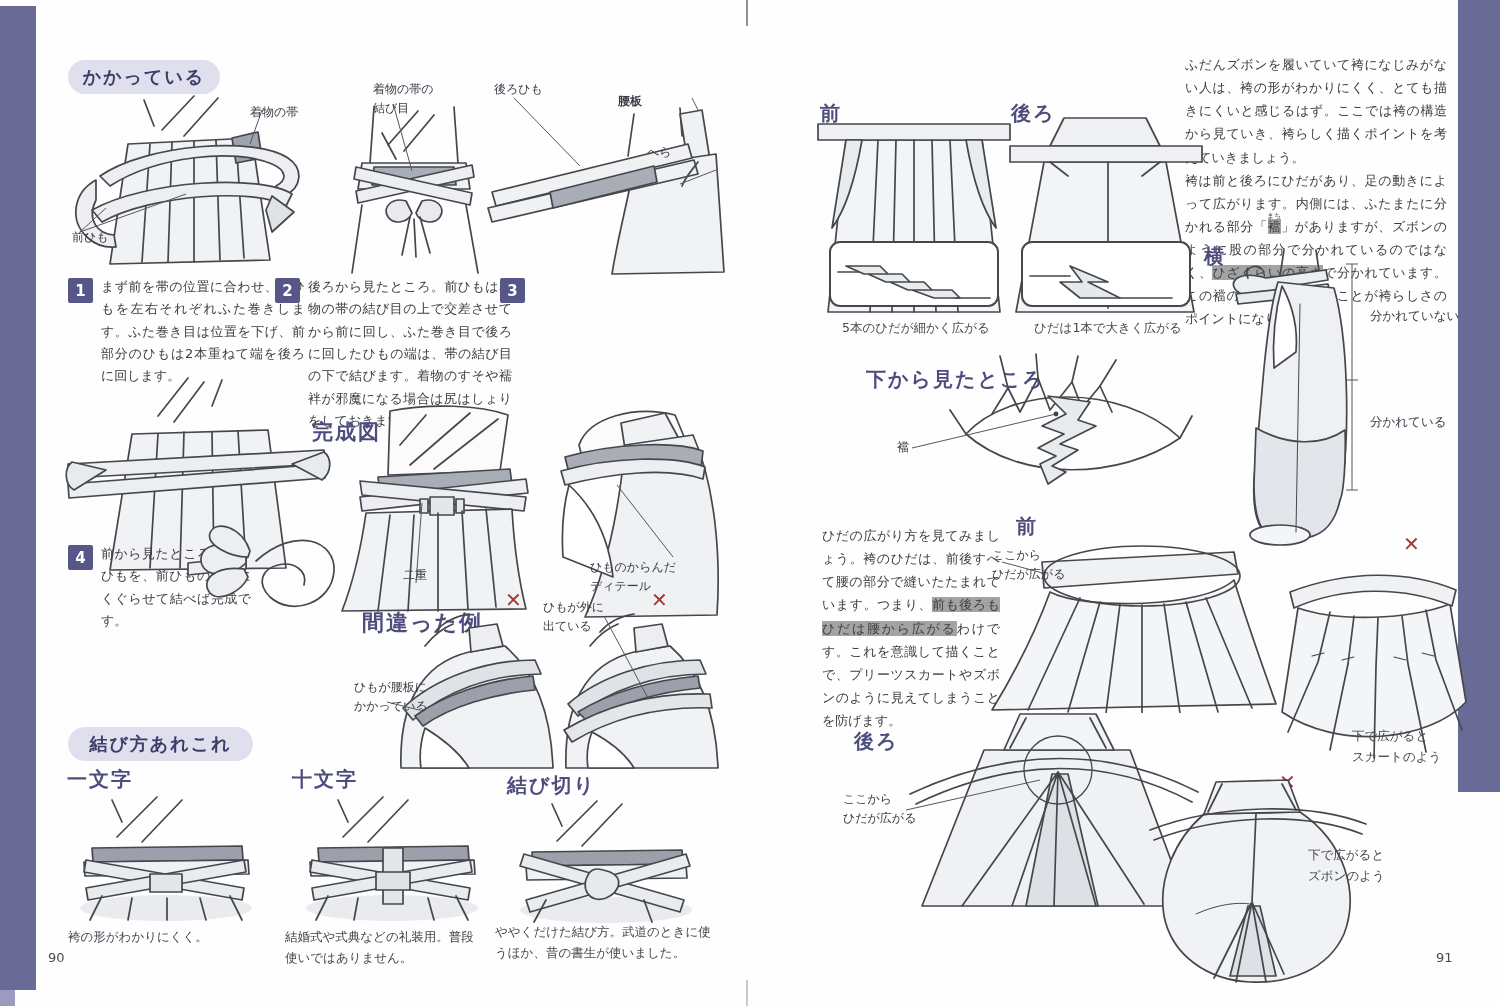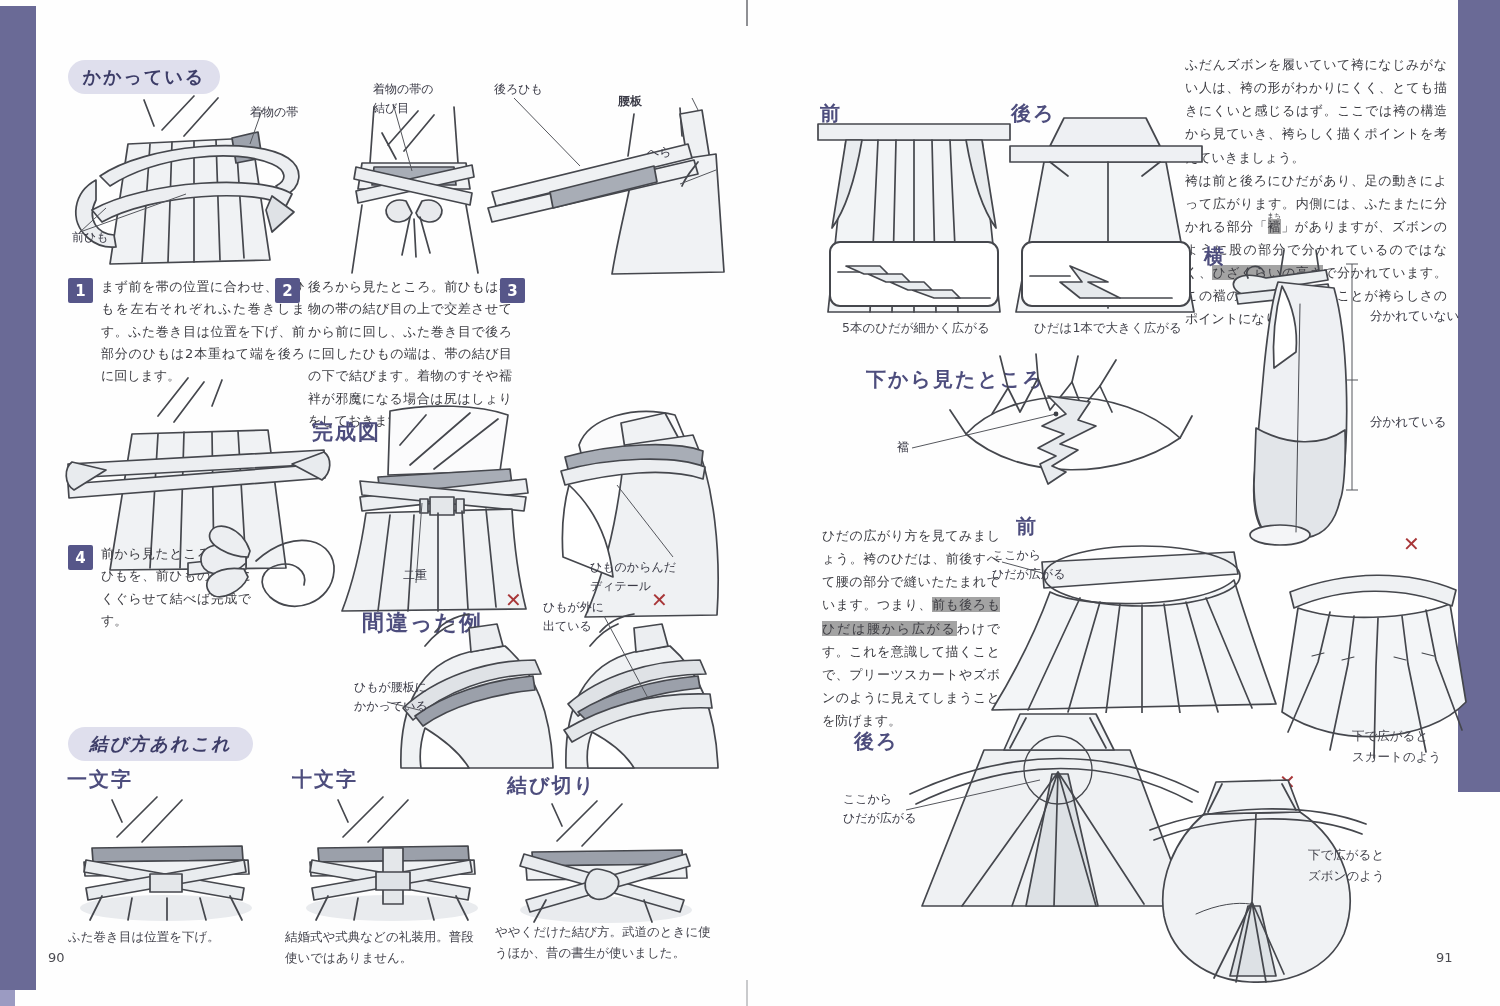--- a/index.html
+++ b/index.html
@@ -169,21 +169,21 @@
       <path fill="#e4e7ea" d="M16 118 C60 92 110 80 162 82 L164 96 C112 94 64 106 24 130 Z"></path>
       <path fill="#ffffff" d="M44 120 C70 134 80 146 86 156 L40 156 C38 142 40 130 44 120 Z"></path>
     </g>
     <path class="thin" d="M56 4 L100 86"></path>
   </svg>
   <div class="abs label" style="left:354px;top:678px;">ひもが腰板に
 かかっている</div>
   <div class="abs label" style="left:543px;top:598px;">ひもが外に
 出ている</div>
 
-  <div class="abs pill" style="left:68px;top:727px;width:185px;height:34px;font-style:italic;">
+  <div class="abs pill" style="left:68px;top:727px;width:185px;height:34px;">
     <span>結び方あれこれ</span>
   </div>
 
   <div class="abs h-blue" style="left:67px;top:766px;font-size:20px;">一文字</div>
   <div class="abs h-blue" style="left:292px;top:766px;font-size:20px;">十文字</div>
   <div class="abs h-blue" style="left:507px;top:772px;font-size:20px;">結び切り</div>
 
   <svg class="abs" style="left:62px;top:792px;" width="205" height="130" viewBox="0 0 205 130">
     <ellipse cx="104" cy="116" rx="86" ry="13" fill="#e9ebee"></ellipse>
     <g class="ln">
@@ -215,21 +215,21 @@
       <path d="M55 45 L95 5 M80 50 L120 8 M60 30 L50 8"></path>
       <path fill="#9ba0aa" d="M30 56 L180 54 L181 68 L31 70 Z"></path>
       <path fill="#eff1f3" d="M24 70 L184 68 L185 82 L25 84 Z"></path>
       <path fill="#e9ecef" d="M22 58 L182 104 L178 116 L18 70 Z"></path>
       <path fill="#e9ecef" d="M184 58 L24 104 L28 116 L188 70 Z"></path>
       <path fill="#e7eaed" d="M88 76 C76 92 88 108 104 102 C118 96 122 82 108 76 C96 72 92 72 88 76 Z"></path>
       <path d="M44 104 L32 126 M142 104 L150 126"></path>
     </g>
   </svg>
 
-  <div class="abs caption" style="left:68px;top:927px;width:220px;">ふた巻き目は位置を下げ。</div>
+  <div class="abs caption" style="left:68px;top:927px;width:220px;">袴の形がわかりにくく。</div>
   <div class="abs caption" style="left:495px;top:922px;width:225px;">ややくだけた結び方。武道のときに使うほか、昔の書生が使いました。</div>
   <div class="abs caption" style="left:285px;top:927px;width:200px;">結婚式や式典などの礼装用。普段使いではありません。</div>
 
   <div class="abs pagenum" style="left:48px;top:950px;">90</div>
 
 
   <div class="abs body-text" style="left:1185px;top:53px;width:262px;line-height:1.78;">
     <div>ふだんズボンを履いていて袴になじみがない人は、袴の形がわかりにくく、とても描きにくいと感じるはず。ここでは袴の構造から見ていき、袴らしく描くポイントを考えていきましょう。</div>
     <div><span>袴は前と後ろにひだがあり、足の動きによって広がります。内側には、ふたまたに分かれる部分「</span><ruby class="hl"><span>襠</span><rt>まち</rt></ruby><span>」がありますが、ズボンのように股の部分で分かれているのではなく、</span><span class="hl">ひざくらいの高さ</span><span>で分かれています。この襠の低さを意識することが袴らしさのポイントになります。</span></div>
   </div>

